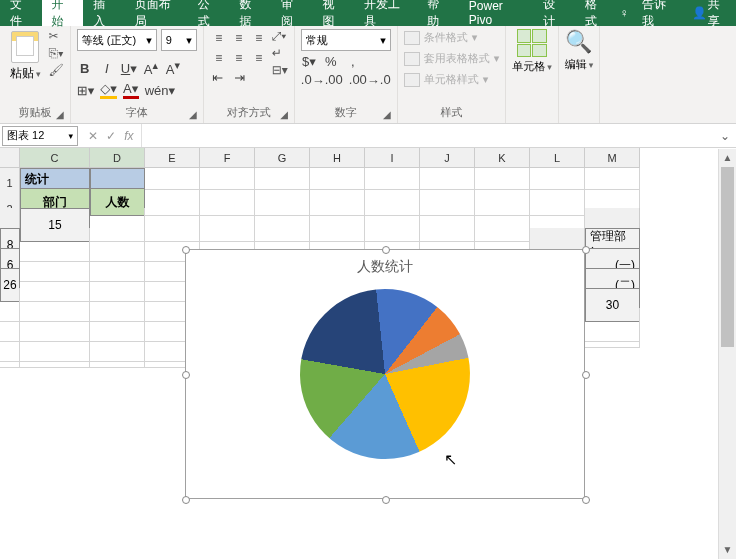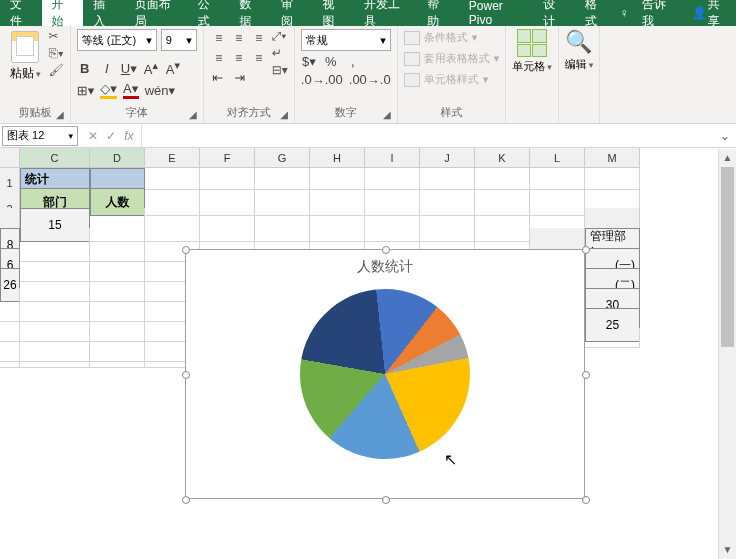--- a/index.html
+++ b/index.html
@@ -351,21 +351,20 @@
     <div class="cell" style="height:34px"></div>
     <div class="cell" style="height:34px"></div>
     <div class="cell" style="height:34px"></div>
     <div class="cell" style="height:34px"></div>
     <div class="cell" style="height:34px"></div>
     <div class="cell" style="height:34px"></div>
     <div class="cell" style="height:34px"></div>
     <div class="cell" style="height:34px"></div>
     <div class="row-h" style="height:34px">9</div>
     <div class="cell dept-cell right" style="height:34px">(四)</div>
-    <div class="cell num-cell" style="height:34px">25</div>
     <div class="cell" style="height:34px"></div>
     <div class="cell" style="height:34px"></div>
     <div class="cell" style="height:34px"></div>
     <div class="cell" style="height:34px"></div>
     <div class="cell" style="height:34px"></div>
     <div class="cell" style="height:34px"></div>
     <div class="cell" style="height:34px"></div>
     <div class="cell" style="height:34px"></div>
     <div class="cell" style="height:34px"></div>
     <div class="row-h" style="height:20px">10</div>

